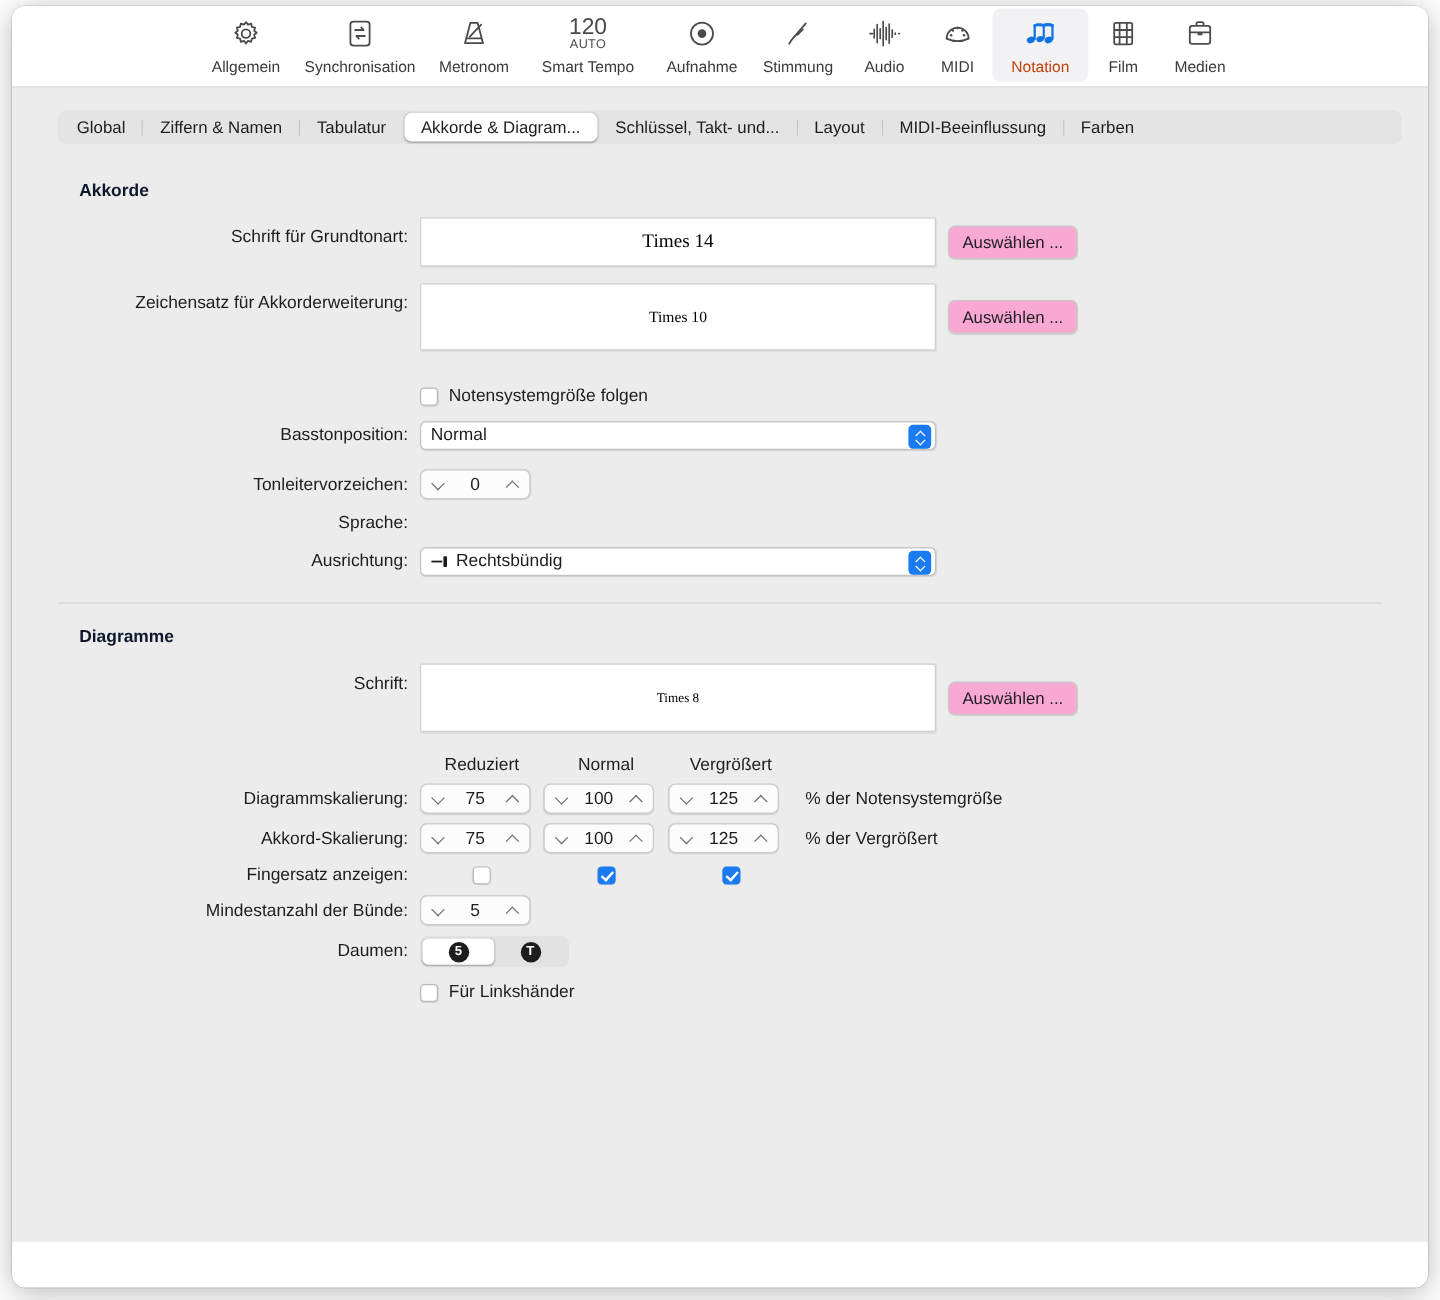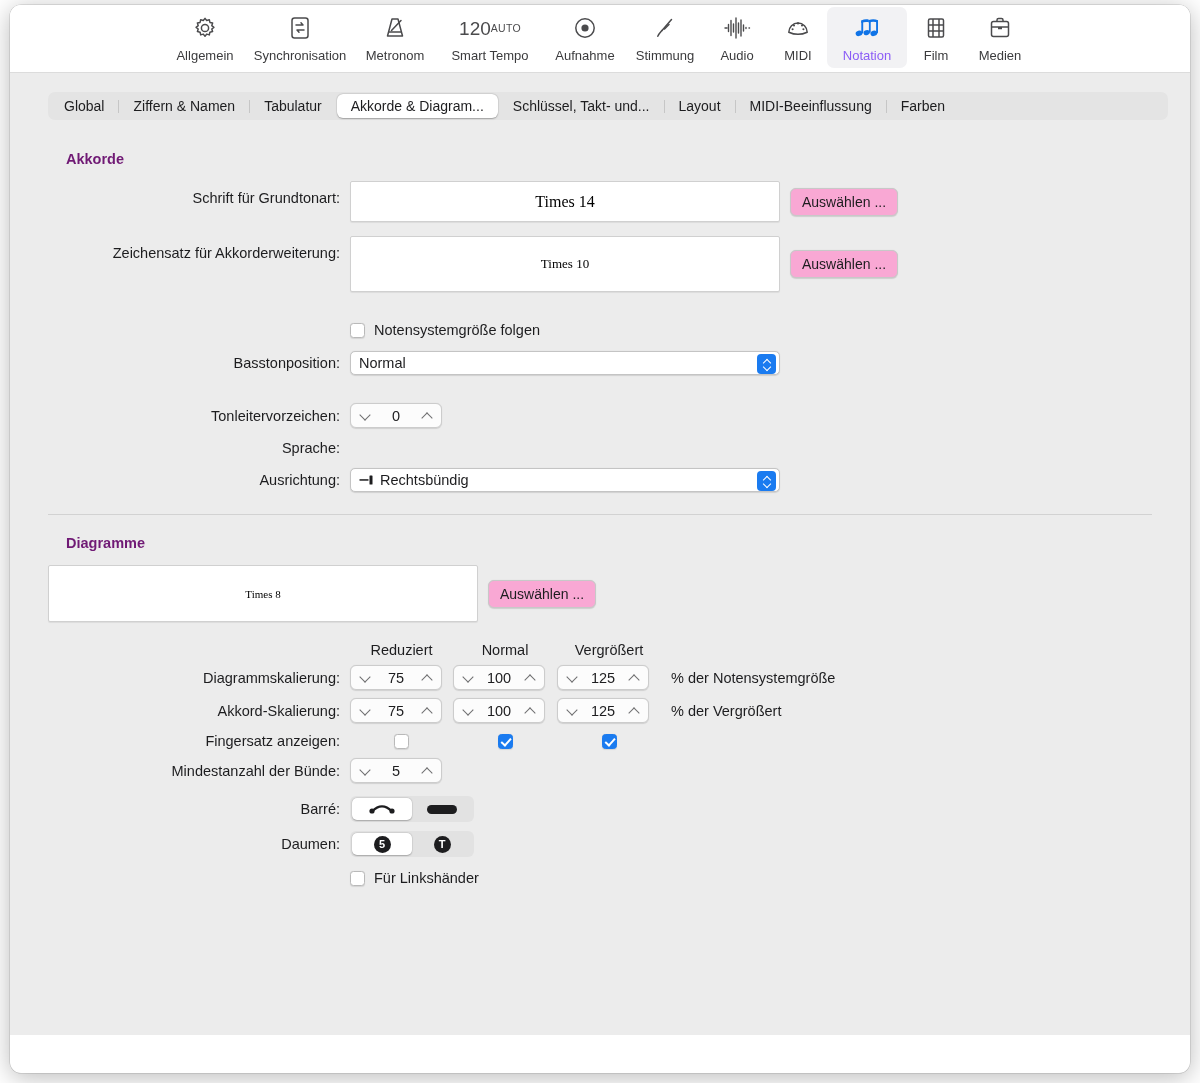--- a/index.html
+++ b/index.html
@@ -92,21 +92,21 @@
   .tb-item.active { background: #f2f2f4; }
   .tb-icon {
     height: 32px; width: 38px;
     display: flex; align-items: center; justify-content: center;
     color: #4b4b4d;
   }
   .tb-label {
     font-size: 13px; color: #3b3b3d;
     white-space: nowrap;
   }
-  .tb-item.active .tb-label { color: #8b5cf6; }
+  .tb-item.active .tb-label { color: #c2410c; }
   .tb-item.active .tb-icon { color: #1074e7; }
   .tempo-num { font-size: 19px; font-weight: 500; line-height: 17px; color: #4b4b4d;}
   .tempo-auto { font-size: 10.5px; letter-spacing: 0.3px; line-height: 12px; color:#4b4b4d; }
 
   
   .body-area {
     background: #ececec;
     height: calc(100% - 105px);
     padding: 0;
     position: relative;
@@ -142,21 +142,21 @@
     flex: 0 0 1px;
   }
   .tab-sep.hidden { background: transparent; }
 
   
   .content {
     padding: 0 38px;
     position: relative;
   }
   .section-title {
-    font-size: 14.5px; font-weight: bold; color: #701a75;
+    font-size: 14.5px; font-weight: bold; color: #0f172a;
     margin: 31px 0 0 18px;
   }
   .divider {
     height: 1px; background: #d2d2d2;
     margin: 18px 0 0 0;
   }
 
   .row {
     display: flex;
     align-items: center;
@@ -376,21 +376,21 @@
           <path d="M10 4h6l4.5 17h-15z" stroke-linejoin="round"></path>
           <path d="M6.5 17h13"></path>
           <path d="M19 5.5L9.5 15.5" stroke-linecap="round"></path>
         </svg>
       </span>
       <span class="tb-label">Metronom</span>
     </div>
 
     <div class="tb-item wide">
       <span class="tb-icon">
-        <span style="display:flex;flex-direction:row;align-items:center;">
+        <span style="display:flex;flex-direction:column;align-items:center;">
           <span class="tempo-num">120</span>
           <span class="tempo-auto">AUTO</span>
         </span>
       </span>
       <span class="tb-label">Smart Tempo</span>
     </div>
 
     <div class="tb-item">
       <span class="tb-icon">
         <svg width="26" height="26" viewBox="0 0 26 26" fill="none" stroke="currentColor" stroke-width="1.5">
@@ -538,21 +538,21 @@
         <div class="row-label">Basstonposition:</div>
         <div class="popup">
           <span>Normal</span>
           <span class="arrows">
             <span class="chev-up"></span>
               <span class="chev-dn"></span>
           </span>
         </div>
       </div>
 
-      <div class="row" style="margin-top:28px">
+      <div class="row" style="margin-top:16px">
         <div class="row-label">Tonleitervorzeichen:</div>
         <div class="stepper">
           <span class="s-chev dn"></span>
           <span class="val">0</span>
           <span class="s-chev up"></span>
         </div>
       </div>
 
       <div class="row" style="margin-top:12px">
         <div class="row-label">Sprache:</div>
@@ -573,20 +573,21 @@
               <span class="chev-dn"></span>
           </span>
         </div>
       </div>
 
       <div class="divider" style="margin-top:22px"></div>
 
       <div class="section-title" style="margin-top:20px">Diagramme</div>
 
       <div class="row" style="margin-top:14px">
+        <div class="row-label top">Schrift:</div>
         <div class="font-box h3">Times 8</div>
         <div class="btn">Auswählen ...</div>
       </div>
 
       <div class="col-headers">
         <div class="spacer"></div>
         <div class="ch c1">Reduziert</div>
         <div class="ch c2">Normal</div>
         <div class="ch c3">Vergrößert</div>
       </div>
@@ -664,37 +665,20 @@
 
       <div class="row" style="margin-top:9px">
         <div class="row-label">Mindestanzahl der Bünde:</div>
         <div class="stepper">
           <span class="s-chev dn"></span>
           <span class="val">5</span>
           <span class="s-chev up"></span>
         </div>
       </div>
 
-      <div class="row" style="margin-top:13px">
-        <div class="row-label">Barré:</div>
-        <div class="seg">
-          <div class="seg-opt sel">
-            <span>
-              <svg width="30" height="13" viewBox="0 0 30 13">
-                <path d="M5 10.5 Q15 0.5 25 10.5" fill="none" stroke="#1d1d1f" stroke-width="2.2" stroke-linecap="round"></path>
-                <circle cx="5" cy="10" r="2.6" fill="#1d1d1f"></circle>
-                <circle cx="25" cy="10" r="2.6" fill="#1d1d1f"></circle>
-              </svg>
-            </span>
-          </div>
-          <div class="seg-opt">
-            <span class="thick-bar"></span>
-          </div>
-        </div>
-      </div>
 
       <div class="row" style="margin-top:9px">
         <div class="row-label">Daumen:</div>
         <div class="seg">
           <div class="seg-opt sel">
             <span class="dot-circle">5</span>
           </div>
           <div class="seg-opt">
             <span class="dot-circle">T</span>
           </div>

